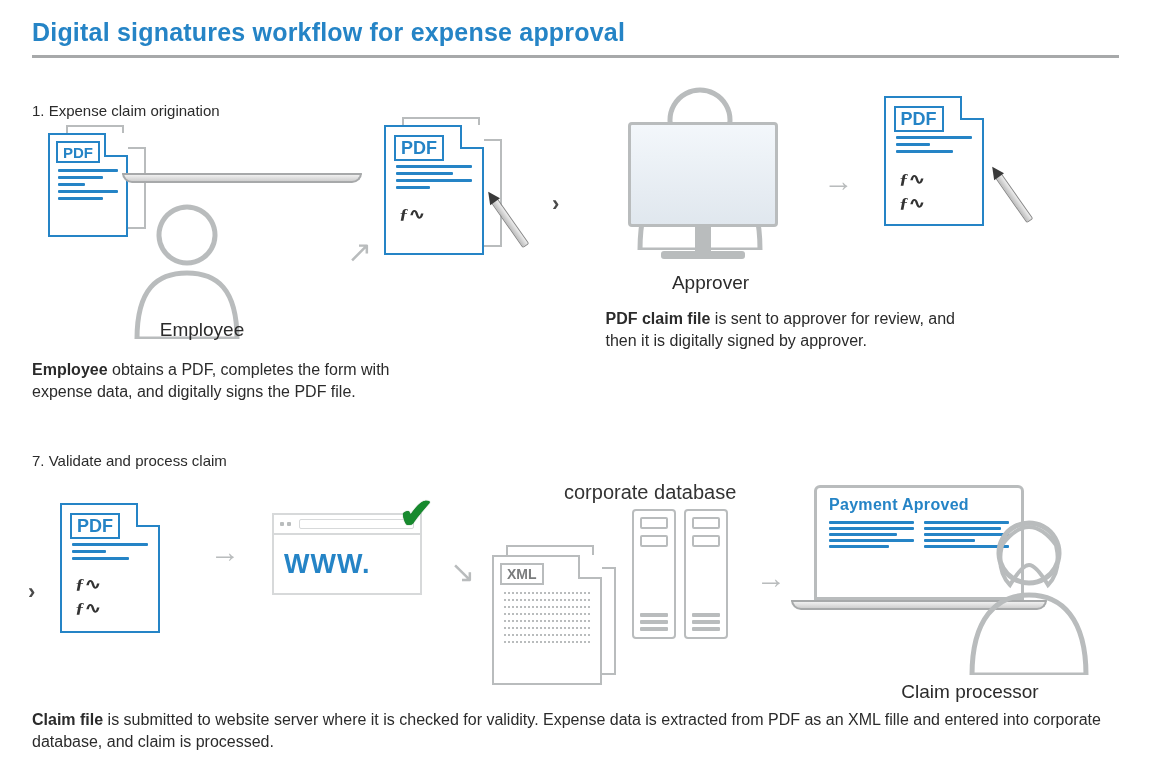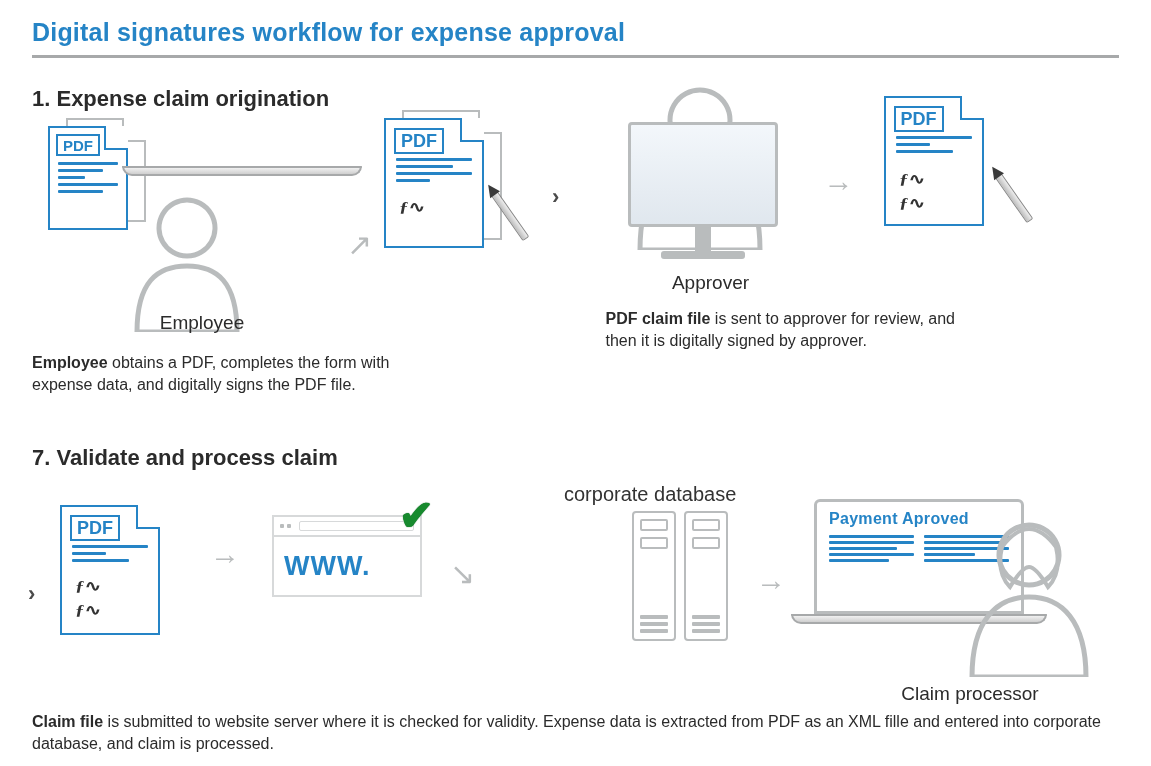--- a/index.html
+++ b/index.html
@@ -28,21 +28,21 @@
     margin:0 0 8px 0;
     letter-spacing:.2px;
   }
   hr.rule{
     border:none;
     border-top:3px solid var(--line-grey);
     margin:0 0 28px 0;
   }
   .row{display:flex;gap:60px;align-items:flex-start;margin-bottom:34px}
   .col{flex:1;min-width:0}
-  .step-title{font-size:22px;font-weight:700;margin:0 0 14px 0}
+  .step-title{font-size:15px;font-weight:400;margin:16px 0 14px 0}
   .graphic-area{position:relative;height:220px}
   .graphic-area.short{height:200px}
   .graphic-area.tall{height:240px}
   .caption-label{
     font-size:19px;
     color:var(--ink);
     text-align:center;
     position:absolute;
   }
   .desc{
@@ -337,20 +337,34 @@
           <div class="urlbox"></div>
         </div>
       <div class="pane">
           <span class="www">WWW.</span>
         </div>
     </div>
 
     <span class="arrow" style="left:418px;top:74px">↘</span>
 
     <span class="small-label" style="left:532px;top:-2px">corporate database</span>
+    <div class="xml-stack" style="left:460px;top:72px">
+      <div class="pdf-ghost" style="left:14px;top:-10px;width:110px;height:130px"></div>
+      <div class="xml-doc">
+        <span class="xml-badge">XML</span>
+        <div class="dotline"></div>
+          <div class="dotline"></div>
+          <div class="dotline"></div>
+        <div class="dotline"></div>
+          <div class="dotline"></div>
+          <div class="dotline"></div>
+        <div class="dotline"></div>
+          <div class="dotline"></div>
+      </div>
+    </div>
 
     <div class="servers" style="left:600px;top:26px">
       <div class="server">
           <div class="bay"></div>
           <div class="bay"></div>
           <div class="slots">
             <div class="slot"></div>
             <div class="slot"></div>
             <div class="slot"></div>
           </div>
@@ -361,21 +375,21 @@
           <div class="slots">
             <div class="slot"></div>
             <div class="slot"></div>
             <div class="slot"></div>
           </div>
         </div>
     </div>
 
     <span class="arrow" style="left:724px;top:80px">→</span>
 
-    <div class="laptop2" style="left:782px;top:14px">
+    <div class="laptop2" style="left:782px;top:2px">
       <div class="screen">
         <div class="paid-title">Payment Aproved</div>
         <div class="form-cols">
           <div>
             <div class="form-line blue" style="width:100%"></div>
             <div class="form-line blue" style="width:100%"></div>
             <div class="form-line blue" style="width:80%"></div>
             <div class="form-line blue" style="width:100%"></div>
             <div class="form-line blue" style="width:70%"></div>
           </div>

